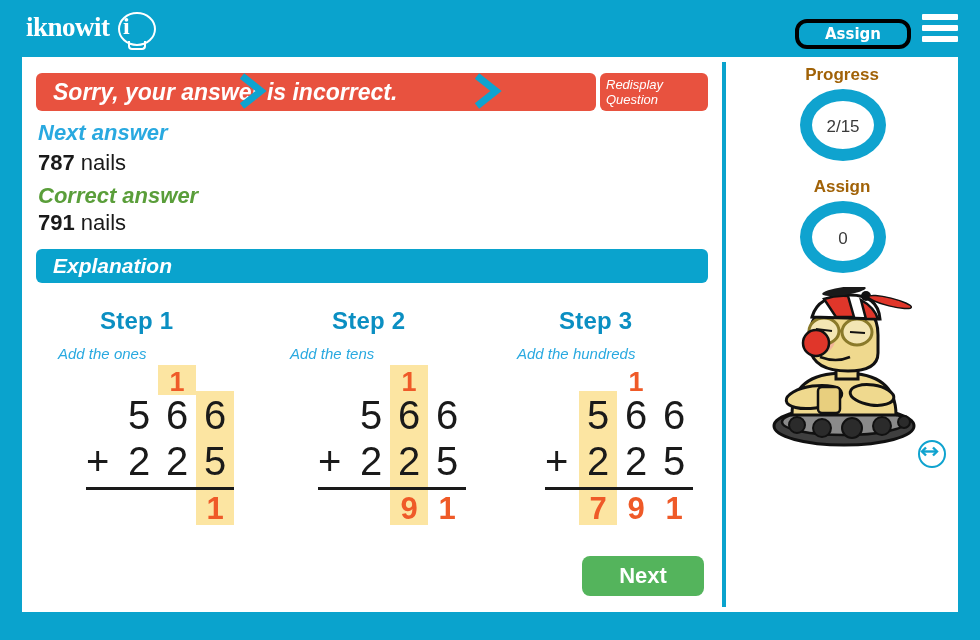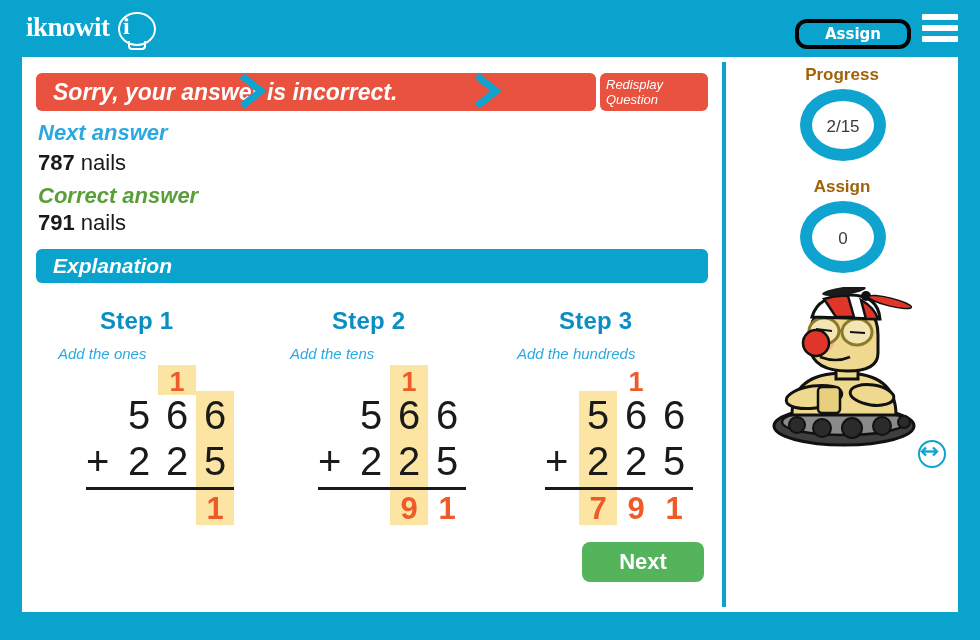--- a/index.html
+++ b/index.html
@@ -80,21 +80,21 @@
   .hl{background:#fce5a2;}
   .num{position:absolute;width:38px;text-align:center;font-size:40px;
        font-family:"Liberation Sans",sans-serif;color:#1a1a1a;}
   .carry{font-size:27px;font-weight:bold;color:#ef5a28;top:2px;}
   .r1{top:28px;} .r2{top:74px;}
   .ans{top:126px;font-size:31px;font-weight:bold;color:#ef5a28;}
   .plus{position:absolute;left:0;top:74px;font-size:40px;color:#1a1a1a;}
   .rule{position:absolute;height:3px;background:#1a1a1a;top:122px;}
 
   
-  .next-btn{position:absolute;left:560px;top:485px;width:122px;height:40px;background:#54b45c;
+  .next-btn{position:absolute;left:560px;top:499px;width:122px;height:40px;background:#54b45c;
       border-radius:8px;color:#fff;font-size:22px;font-weight:bold;text-align:center;
       line-height:40px;cursor:pointer;}
 
   
   .right{position:absolute;left:704px;top:0;width:232px;height:555px;}
   .panel-lbl{position:absolute;width:232px;text-align:center;font-size:17px;font-weight:bold;color:#a16207;}
   .ring{position:absolute;left:74px;width:86px;height:72px;border:12px solid #0fa3cf;
         border-radius:50%;box-sizing:border-box;}
   .ring-val{position:absolute;width:86px;text-align:center;font-size:17px;color:#3a3a3a;}
 

